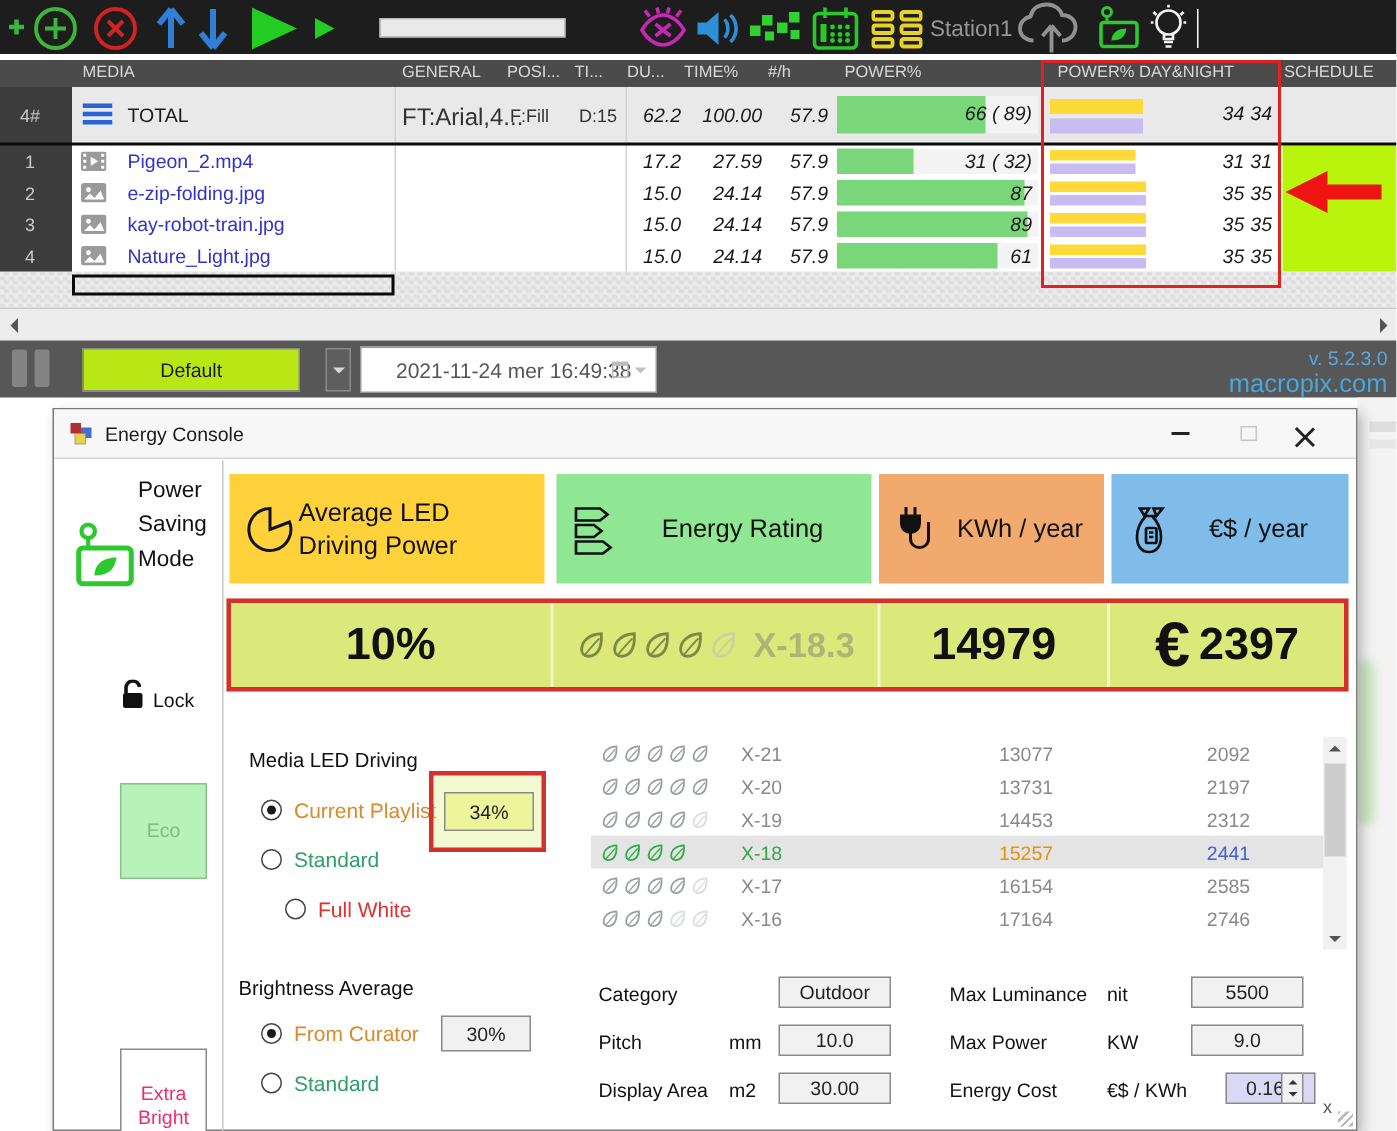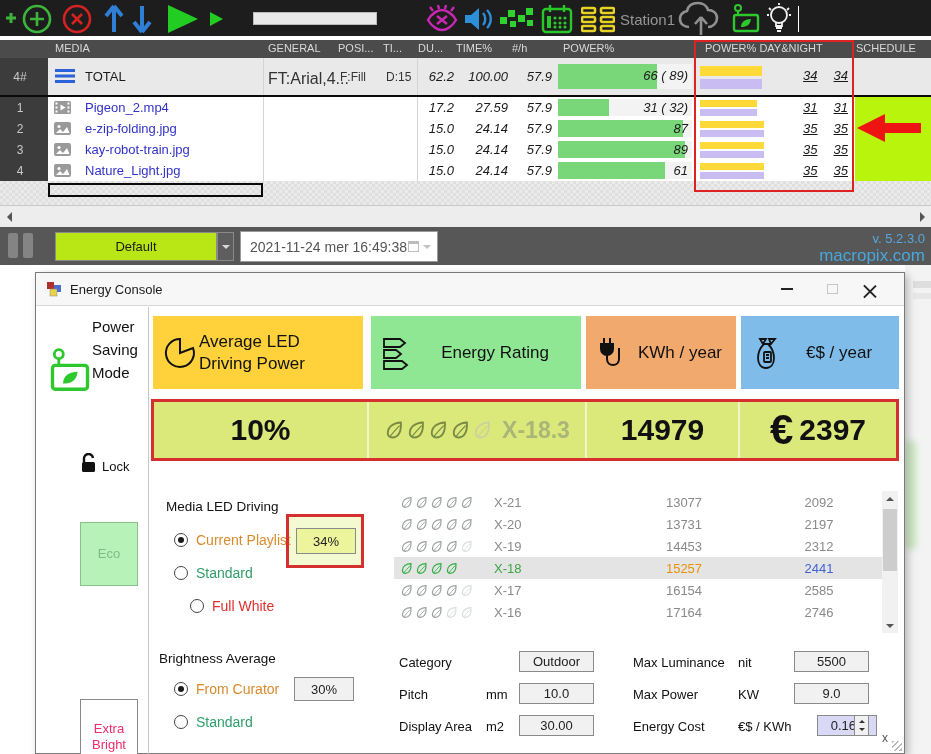--- a/index.html
+++ b/index.html
@@ -37,42 +37,42 @@
   .c-du   { left:408px; width:46px; }
   .c-time { left:456px; width:52px; }
   .c-ph   { left:510px; width:42px; }
   .bar-track { position:absolute; left:558px; width:134px; background:#f3f3f3; }
   .bar-fill { position:absolute; left:0; top:0; height:100%; background:#79d679; }
   .bar-label { position:absolute; right:4px; font-size:13px; font-style:italic; color:#1a1a1a; }
   .dn-cell { position:absolute; left:700px; width:153px; }
   .dn-bar-day { position:absolute; left:0; height:7px; background:#ffd937; }
   .dn-bar-night { position:absolute; left:0; height:7px; background:#c9bcf2; }
   .dn-labels { position:absolute; right:5px; font-size:13px; font-style:italic; color:#1a1a1a; }
-  .dn-labels span { margin-left:16px;text-decoration:underline; }
+  .dn-labels span { margin-left:4px; }
 
   #dither { left:0; top:181px; width:931px; height:24px;
     background:repeating-conic-gradient(#dfdfdf 0% 25%, #ebebeb 0% 50%) 0 0 / 6px 6px; }
   #media-sel-rect { left:48px; top:183px; width:215px; height:14px; border:2px solid #0a0a0a; }
 
   #ann-daynight-box { left:694px; top:40px; width:160px; height:152px; border:2px solid #dd2222; }
 
   #hscroll { left:0; top:205px; width:931px; height:22px; background:#ededed; border-top:1px solid #c9c9c9; }
   .hs-arrow { position:absolute; top:0; width:18px; height:22px; display:flex; align-items:center; justify-content:center; }
   .tri-left { width:0;height:0;border:5px solid transparent;border-right-color:#555;border-left:none; }
   .tri-right { width:0;height:0;border:5px solid transparent;border-left-color:#555;border-right:none; }
 
   #statusbar { left:0; top:227px; width:931px; height:38px; background:#575757; }
   .pausebar { position:absolute; top:6px; width:10px; height:25px; background:#a9a9a9; opacity:.55; border-radius:2px; }
-  #preset-btn { left:55px; top:5px; width:162px; height:29px; background:#b9e715; border:1px solid #8a8a8a;
+  #preset-btn { left:55px; top:5px; width:145px; height:29px; background:#b9e715; border:1px solid #8a8a8a;
     color:#1a1a1a; font-size:13px; display:flex; align-items:center; justify-content:center; }
   #preset-dd { left:217px; top:5px; width:17px; height:29px; background:#5e5e5e; border:1px solid #8a8a8a;
     display:flex; align-items:center; justify-content:center; }
   .caret-down { width:0;height:0;border:4px solid transparent;border-top-color:#d8d8d8;border-bottom:none; }
   #date-box { left:240px; top:4px; width:198px; height:31px; background:#fff; border:1px solid #9a9a9a;
-    display:flex; align-items:center; padding-left:9px; color:#555; font-size:14px; }
+    display:flex; align-items:center; padding-left:23px; color:#555; font-size:14px; }
   #date-icons { position:absolute; right:6px; display:flex; align-items:center; gap:4px; }
   #cal-glyph { width:11px; height:11px; border:1px solid #bdbdbd; border-top:3px solid #bdbdbd; }
   .caret-gray { width:0;height:0;border:4px solid transparent;border-top-color:#c2c2c2;border-bottom:none; }
   #version-label { right:6px; top:4px; color:#58a8dc; font-size:13px; }
   #site-label { right:6px; top:19px; color:#4aa6dc; font-size:17px; }
   #version-label,#site-label { position:absolute; }
 
   
   #right-strip { left:905px; top:265px; width:26px; height:489px; background:#f3f3f3; }
   .faint-bar { position:absolute; left:8px; width:18px; background:#dedede; }

